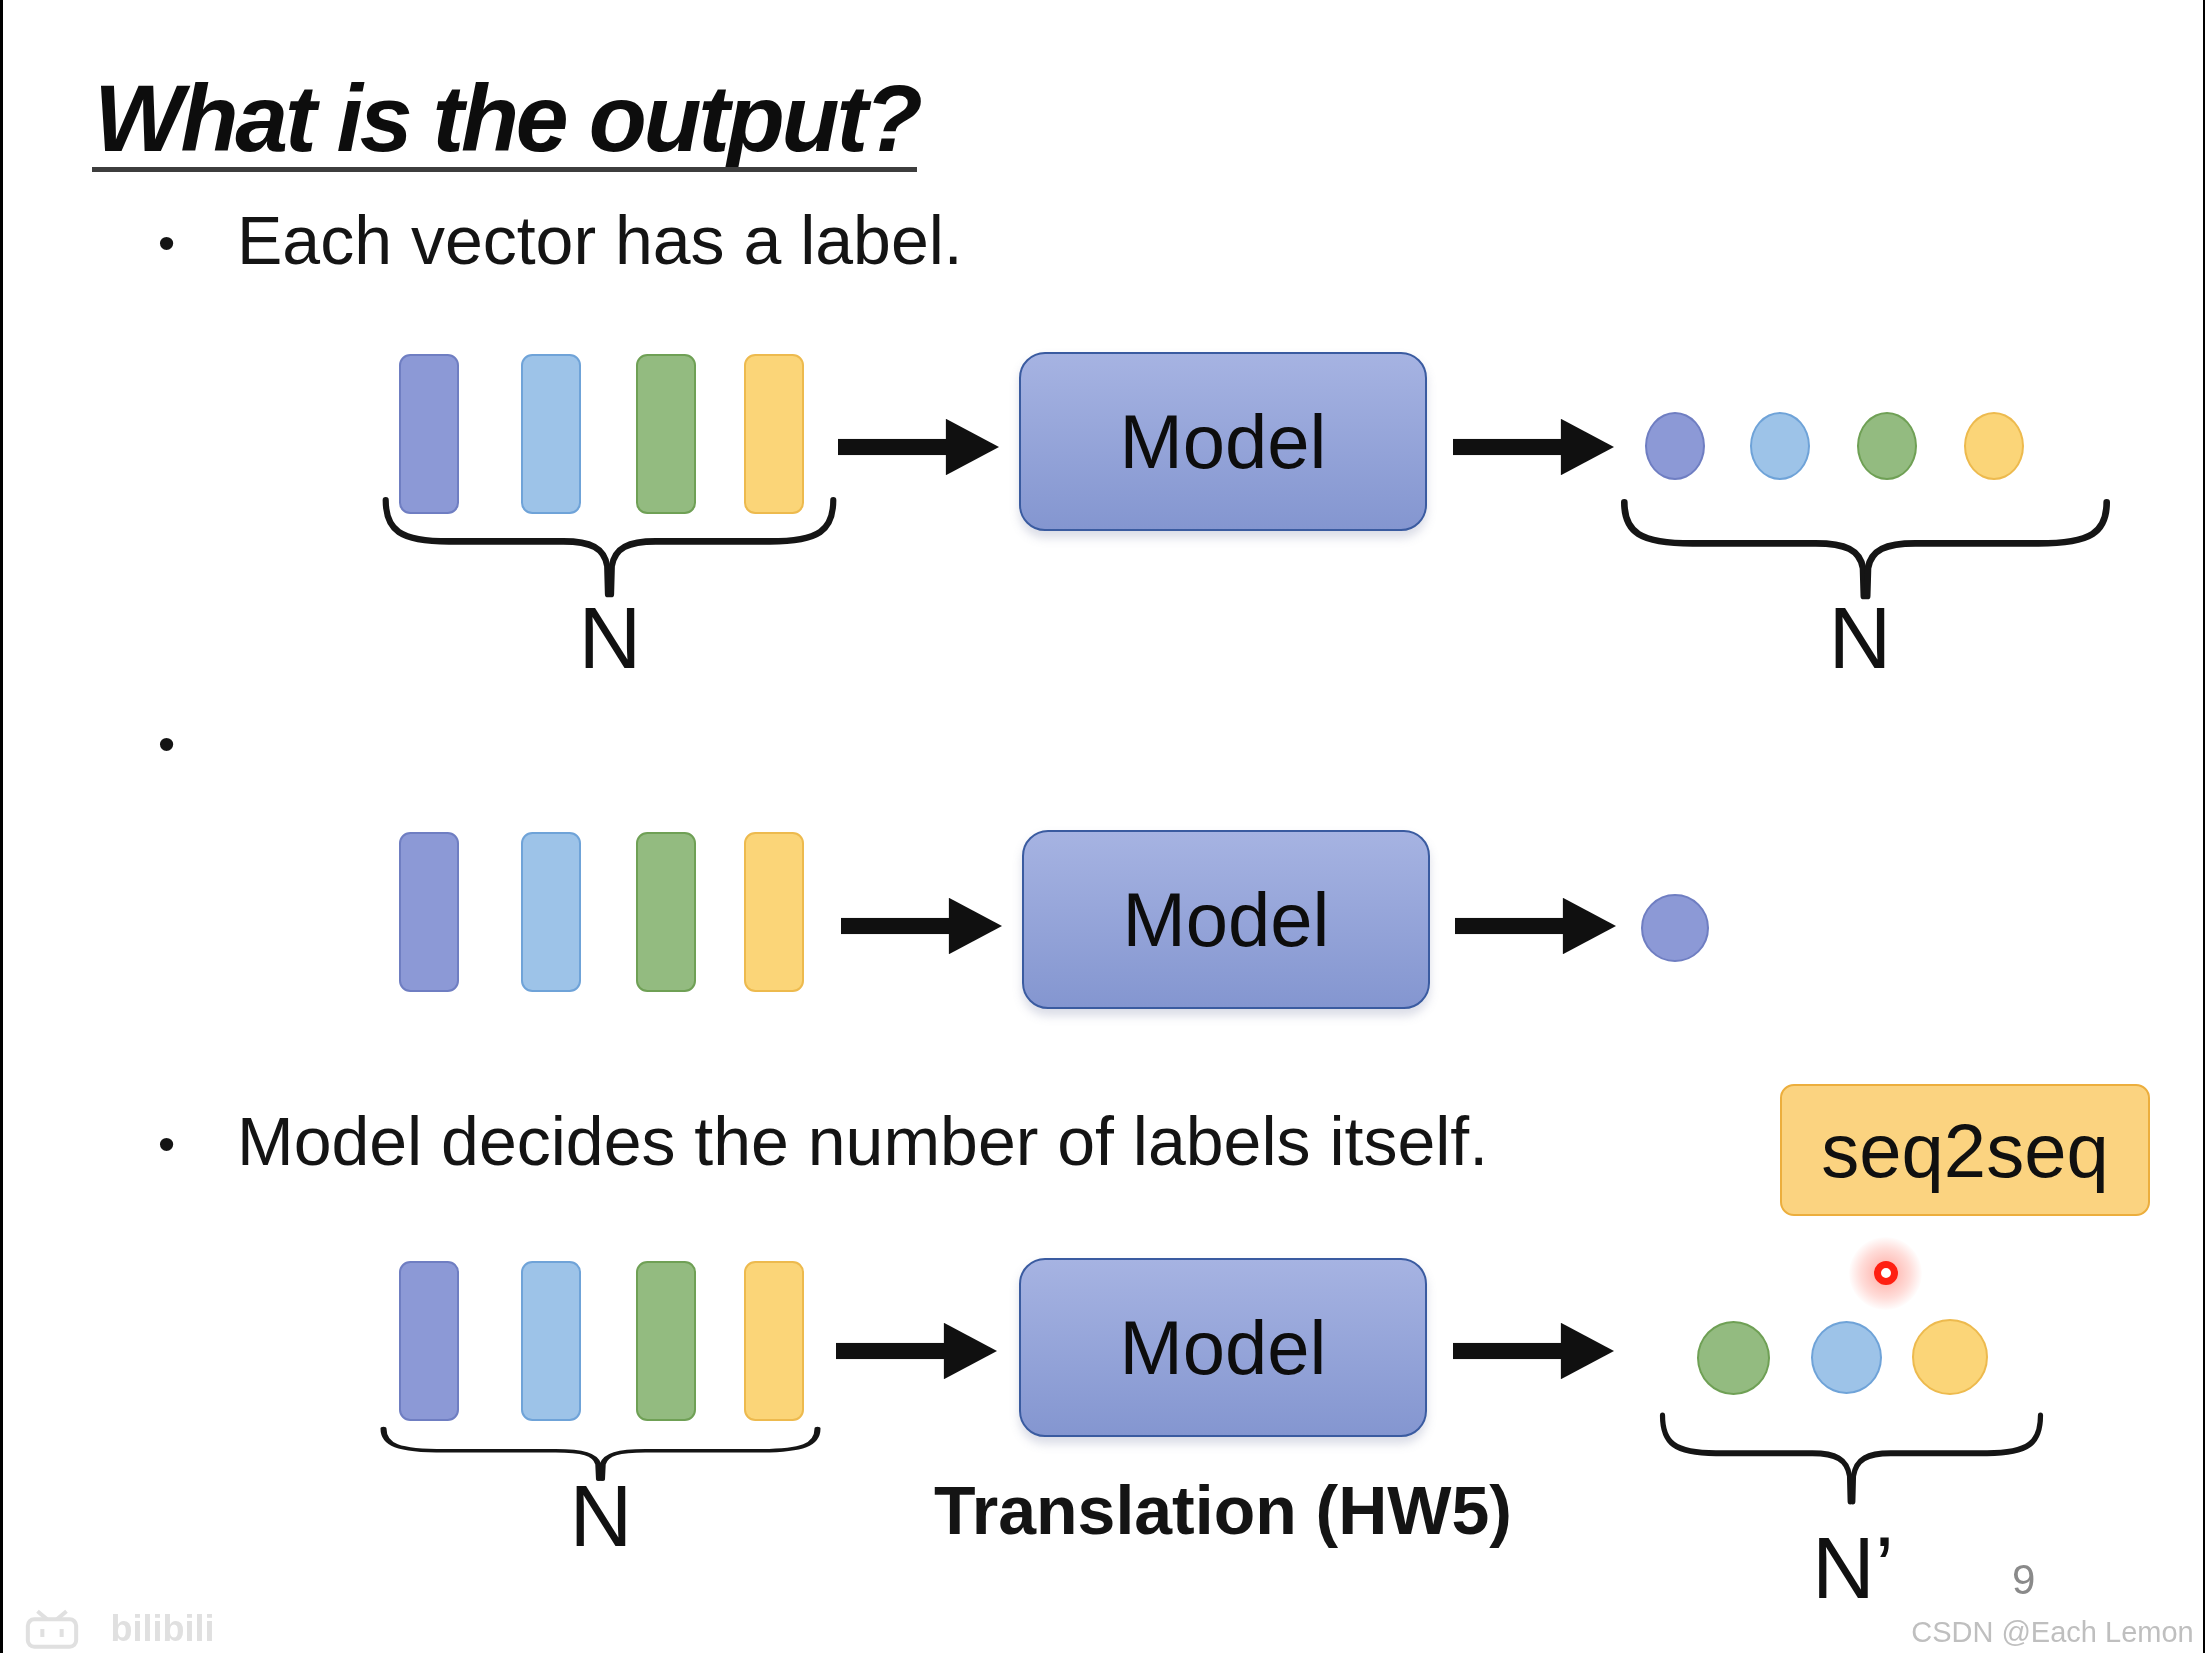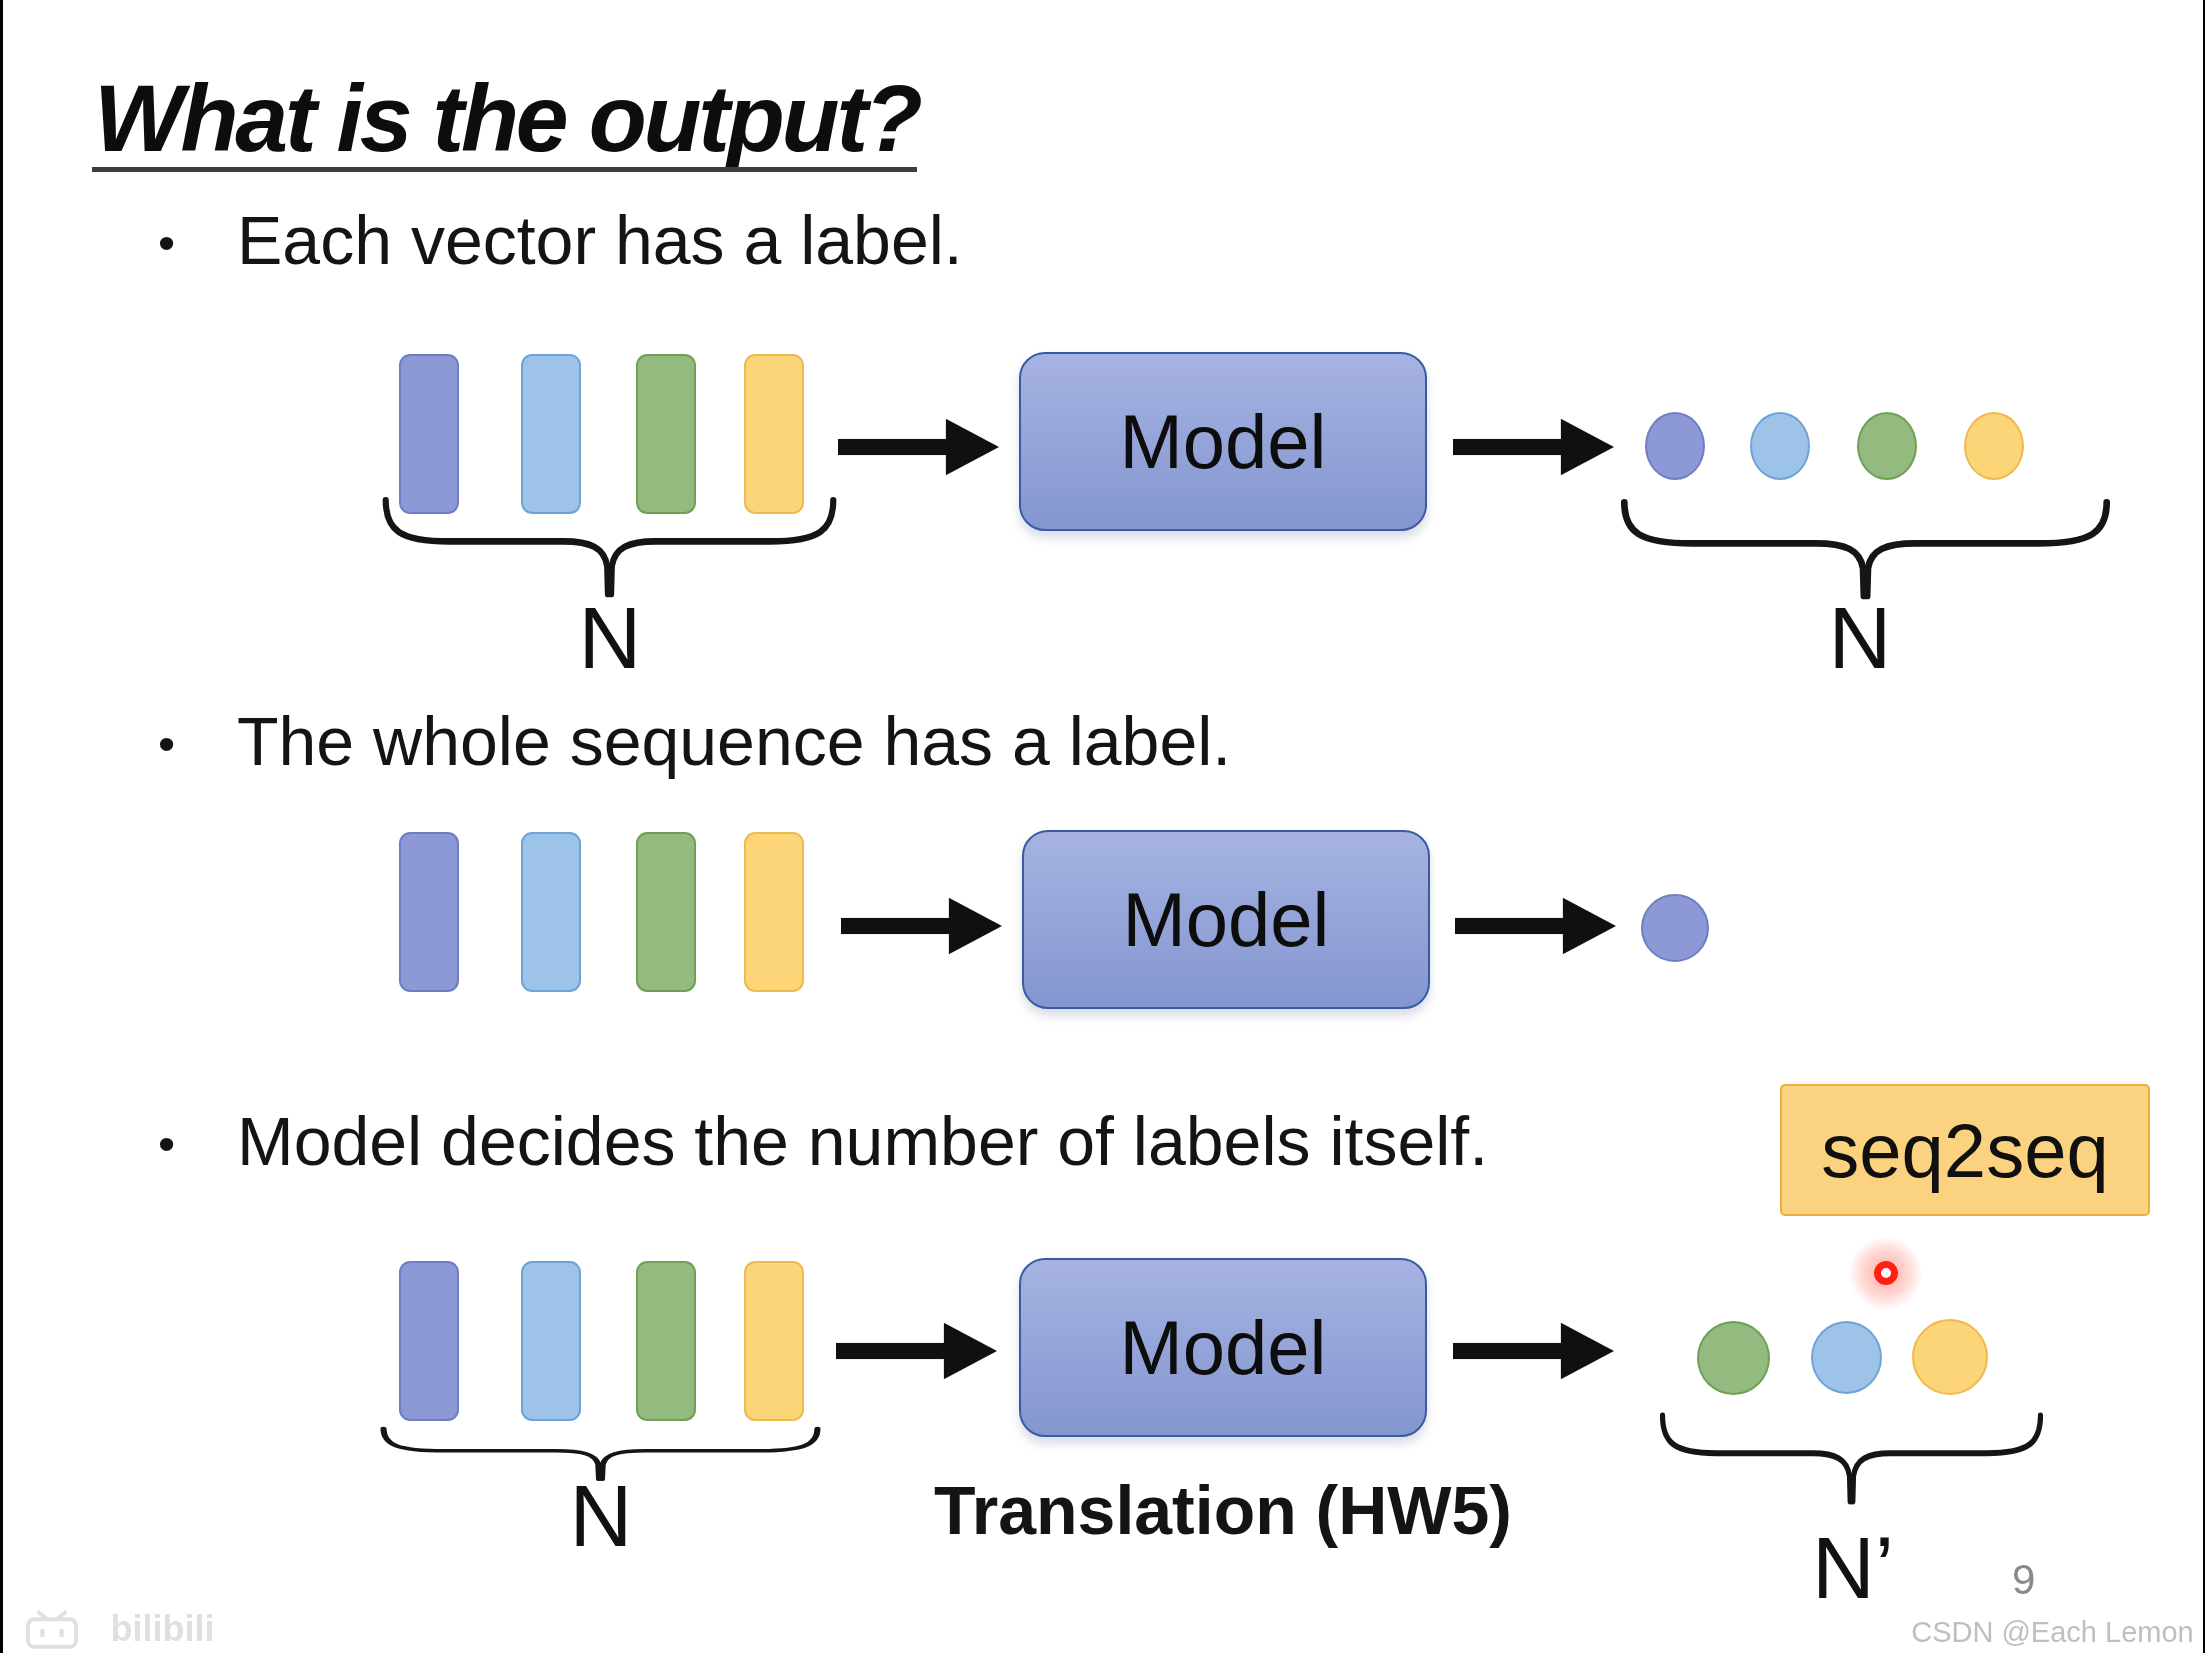--- a/index.html
+++ b/index.html
@@ -60,21 +60,21 @@
   .brace { position: absolute; stroke: #151515; fill: none; stroke-width: 8px; }
 
   .count-label {
     position: absolute; font-size: 87px; line-height: 1; color: #111;
     transform: translateX(-50%); white-space: nowrap;
   }
 
   .seq2seq {
     position: absolute; left: 1780px; top: 1084px; width: 370px; height: 132px;
     background: var(--seq2seq-fill); border: 2.4px solid var(--seq2seq-border);
-    border-radius: 5px;
+    border-radius: 14px;
     display: flex; align-items: center; justify-content: center;
     font-size: 76px; color: #101010; box-sizing: border-box;
   }
 
   .laser-glow {
     position: absolute; left: 1849px; top: 1237px; width: 73px; height: 73px;
     border-radius: 50%;
     background: radial-gradient(circle, rgba(255,48,28,0.42) 0%, rgba(255,64,44,0.18) 48%, rgba(255,64,44,0) 72%);
   }
   .laser-dot {
@@ -127,21 +127,20 @@
 
 <div class="title">What is the output?</div>
 <div class="title-underline"></div>
 
 <div class="bullet b1">
   <span class="dot">•</span>
   <span>Each vector has a label.</span>
 </div>
 <div class="bullet b2">
   <span class="dot">•</span>
-  <span>The whole sequence has a label.</span>
 </div>
 <div class="bullet b3">
   <span class="dot">•</span>
   <span>Model decides the number of labels itself.</span>
 </div>
 
 <div class="vec v1" style="left:399px; top:354px"></div>
 <div class="vec v2" style="left:521px; top:354px"></div>
 <div class="vec v3" style="left:636px; top:354px"></div>
 <div class="vec v4" style="left:744px; top:354px"></div>

